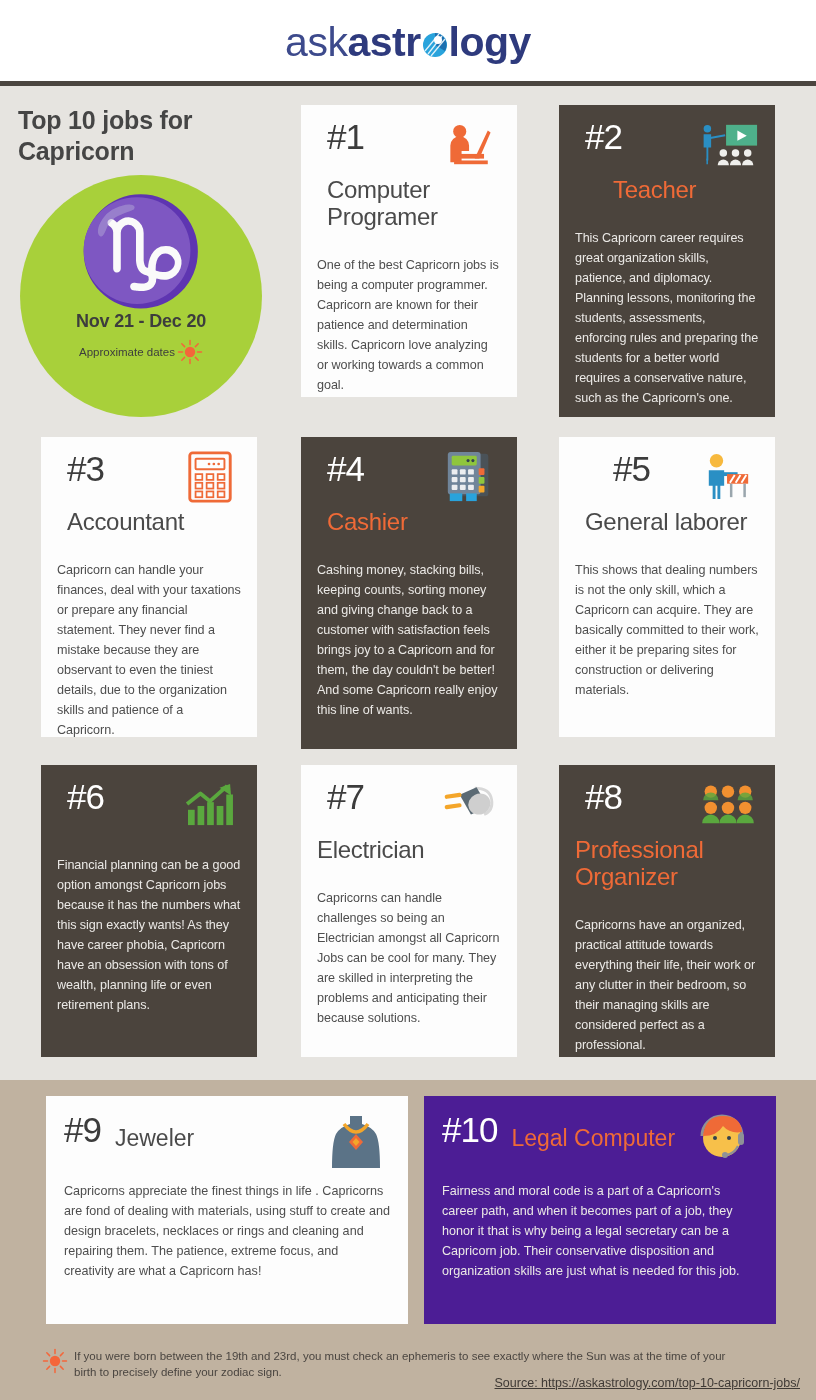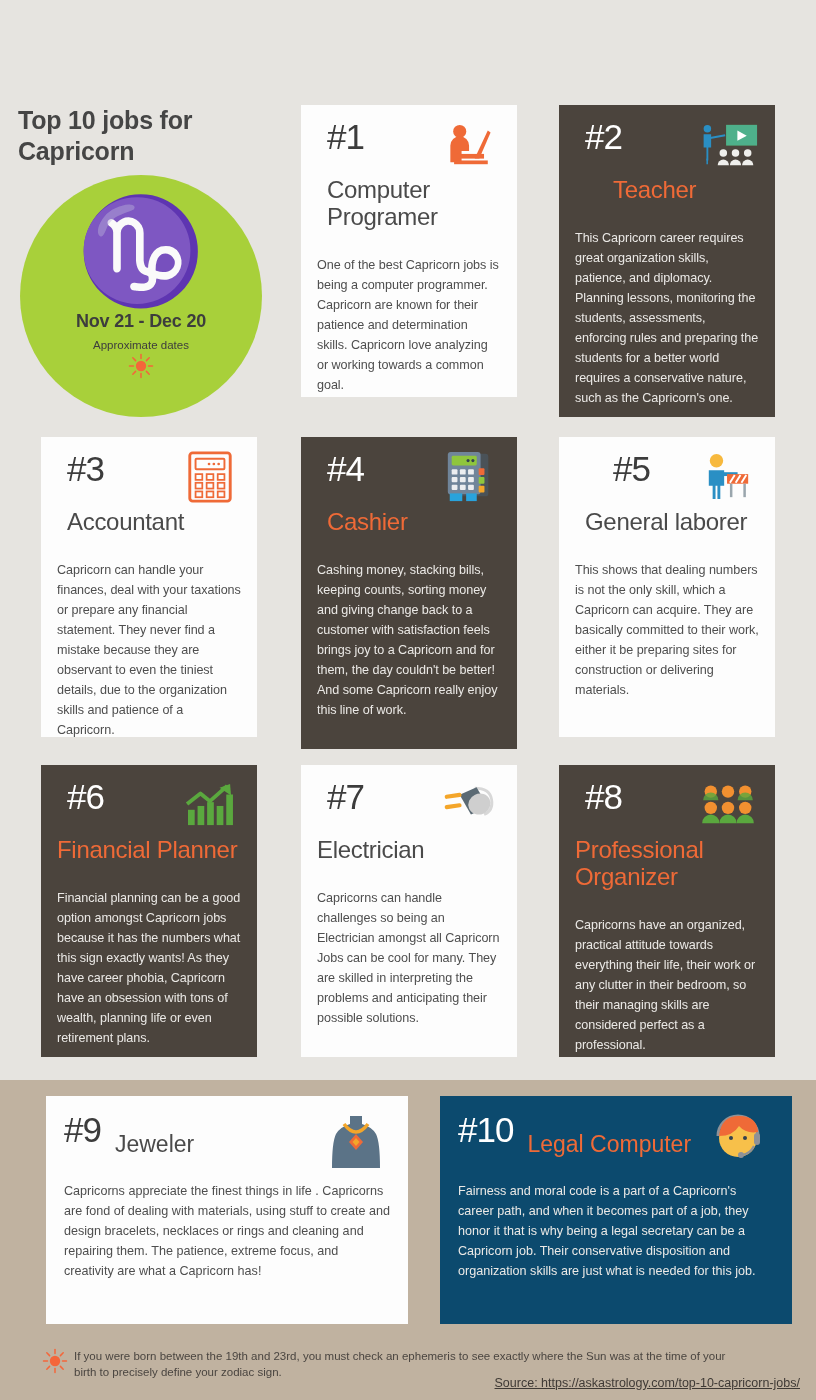--- a/index.html
+++ b/index.html
@@ -101,21 +101,20 @@
     font-weight: 700;
     color: #3d3d3d;
     margin-top: 8px;
     letter-spacing: -0.2px;
   }
   .approx-row {
     display: flex;
     align-items: center;
     margin-top: 7px;
     gap: 2px;
-    flex-direction: column;
   }
   .approx {
     font-size: 11.5px;
     color: #3d3d3d;
   }
   .sun-icon { display: inline-block; width: 26px; height: 26px; }
 
   
   .card {
     position: absolute;
@@ -188,39 +187,39 @@
     left: 0; top: 1080px;
     width: 816px; height: 260px;
     background: #c0b2a0;
   }
   .wide-card {
     position: absolute;
     top: 16px;
     padding: 16px 18px 14px 18px;
   }
   #card9  { left: 46px;  width: 362px; height: 228px; background: #fdfdfd; }
-  #card10 { left: 440px; width: 352px; height: 228px; background: #0c4a6e; }
+  #card10 { left: 424px; width: 352px; height: 228px; background: #4c1d95; }
 
   .wide-head {
     display: flex;
     align-items: flex-start;
   }
   .wide-rank {
     font-size: 35px;
     font-weight: 400;
     line-height: 1;
     letter-spacing: -1px;
   }
   #card9 .wide-rank { color: #3c3c3c; }
   #card10 .wide-rank { color: #ffffff; }
   .wide-job {
     font-size: 23px;
     line-height: 1.13;
     margin-left: 14px;
-    margin-top: 19px;
+    margin-top: 13px;
     flex: 1 1 auto;
   }
   #card9 .wide-job { color: #4a4a4a; }
   #card10 .wide-job { color: #ef6a37; }
   .wide-body {
     font-size: 12.6px;
     line-height: 1.58;
     margin-top: 10px;
   }
   #card9 .wide-body { color: #4e4e4e; }
@@ -254,20 +253,35 @@
     font-size: 12.5px;
     color: #3f3a35;
     text-decoration: underline;
   }
 </style>
 </head>
 <body>
 
 <div class="page">
 
+  <div class="header">
+    <div class="logo">
+      <span class="logo-ask">ask</span>
+        <span class="logo-astr">astr</span>
+        <span class="logo-o">
+        <svg viewBox="0 0 26 30" width="26" height="30">
+          <circle cx="13" cy="15" r="12" fill="#29a3dc"></circle>
+          <path d="M13 3 a12 12 0 0 1 10 18 L13 15 Z" fill="#1c6fb0"></path>
+          <path d="M6 24 L20 6 M9 26 L23 9 M3 21 L17 4" stroke="#ffffff" stroke-width="1.3" opacity="0.85"></path>
+          <circle cx="16" cy="10" r="4" fill="#ffffff"></circle>
+        </svg>
+      </span>
+        <span class="logo-logy">logy</span>
+    </div>
+  </div>
 
   <div class="main">
 
     <div class="title-block">
       <h1>Top 10 jobs for Capricorn</h1>
     </div>
 
     <div class="sign-circle">
       <div class="glyph">♑</div>
       <div class="dates">Nov 21 - Dec 20</div>
@@ -386,21 +400,21 @@
             </g>
             <rect x="38" y="19" width="6" height="7" rx="1" fill="#ef6a37"></rect>
             <rect x="38" y="28" width="6" height="7" rx="1" fill="#8fc63d"></rect>
             <rect x="38" y="37" width="6" height="7" rx="1" fill="#f4a62a"></rect>
             <rect x="8" y="45" width="13" height="8" fill="#29a3dc"></rect>
             <rect x="25" y="45" width="11" height="8" fill="#29a3dc"></rect>
           </svg>
         </div>
       </div>
       <div class="job-title title-indent-1">Cashier</div>
-      <div class="body-text">Cashing money, stacking bills, keeping counts, sorting money and giving change back to a customer with satisfaction feels brings joy to a Capricorn and for them, the day couldn't be better! And some  Capricorn really enjoy this line of work.</div>
+      <div class="body-text">Cashing money, stacking bills, keeping counts, sorting money and giving change back to a customer with satisfaction feels brings joy to a Capricorn and for them, the day couldn't be better! And some  Capricorn really enjoy this line of wants.</div>
     </div>
 
     <div class="card light" id="card5">
       <div class="card-head">
         <div class="rank title-indent-2">#5</div>
         <div class="icon-box">
           <svg viewBox="0 0 54 50" width="52" height="48">
             <circle cx="15" cy="8" r="7" fill="#f7b93e"></circle>
             <path d="M7 18 h16 v16 h-4 v14 h-3 v-14 h-2 v14 h-3 v-14 h-4 Z" fill="#2a8fc4"></path>
             <rect x="21" y="20" width="16" height="4" fill="#2a8fc4"></rect>
@@ -429,39 +443,38 @@
               <rect x="14" y="24" width="7" height="20"></rect>
               <rect x="24" y="20" width="7" height="24"></rect>
               <rect x="34" y="24" width="7" height="20"></rect>
               <rect x="44" y="12" width="7" height="32"></rect>
             </g>
             <path d="M3 22 L17 11 L27 19 L45 3" stroke="#5aa83e" stroke-width="4" fill="none" stroke-linejoin="round"></path>
             <polygon points="48,1 49,13 37,5" fill="#5aa83e"></polygon>
           </svg>
         </div>
       </div>
-      <div class="job-title">Financial Planner</div>
       <div class="body-text">Financial planning can be a good option amongst Capricorn jobs because it has the numbers what this sign exactly wants! As they have career phobia, Capricorn have an obsession with tons of wealth, planning life or even retirement plans.</div>
     </div>
 
     <div class="card light" id="card7">
       <div class="card-head">
         <div class="rank title-indent-1">#7</div>
         <div class="icon-box">
           <svg viewBox="0 0 66 48" width="62" height="46">
             <path d="M38 6 q16 0 18 12 q2 12 -8 16" stroke="#d8d8d8" stroke-width="3" fill="none"></path>
             <path d="M22 13 L40 5 L52 26 L34 34 Z" fill="#5b6a74"></path>
             <ellipse cx="43" cy="23" rx="12" ry="11" transform="rotate(-25 43 23)" fill="#cfcfcf"></ellipse>
             <rect x="6" y="12" width="18" height="4.5" rx="2" fill="#f4a62a" transform="rotate(-8 15 14)"></rect>
             <rect x="6" y="23" width="18" height="4.5" rx="2" fill="#f4a62a" transform="rotate(-8 15 25)"></rect>
           </svg>
         </div>
       </div>
       <div class="job-title">Electrician</div>
-      <div class="body-text">Capricorns can handle challenges so being an Electrician amongst all Capricorn Jobs can be cool for many. They are skilled in interpreting the problems and anticipating their possible solutions.</div>
+      <div class="body-text">Capricorns can handle challenges so being an Electrician amongst all Capricorn Jobs can be cool for many. They are skilled in interpreting the problems and anticipating their because solutions.</div>
     </div>
 
     <div class="card dark" id="card8">
       <div class="card-head">
         <div class="rank title-indent-1">#8</div>
         <div class="icon-box">
           <svg viewBox="0 0 56 46" width="54" height="44">
             <g fill="#f29030">
               <circle cx="10" cy="9" r="6.5"></circle>
               <circle cx="28" cy="9" r="6.5"></circle>

